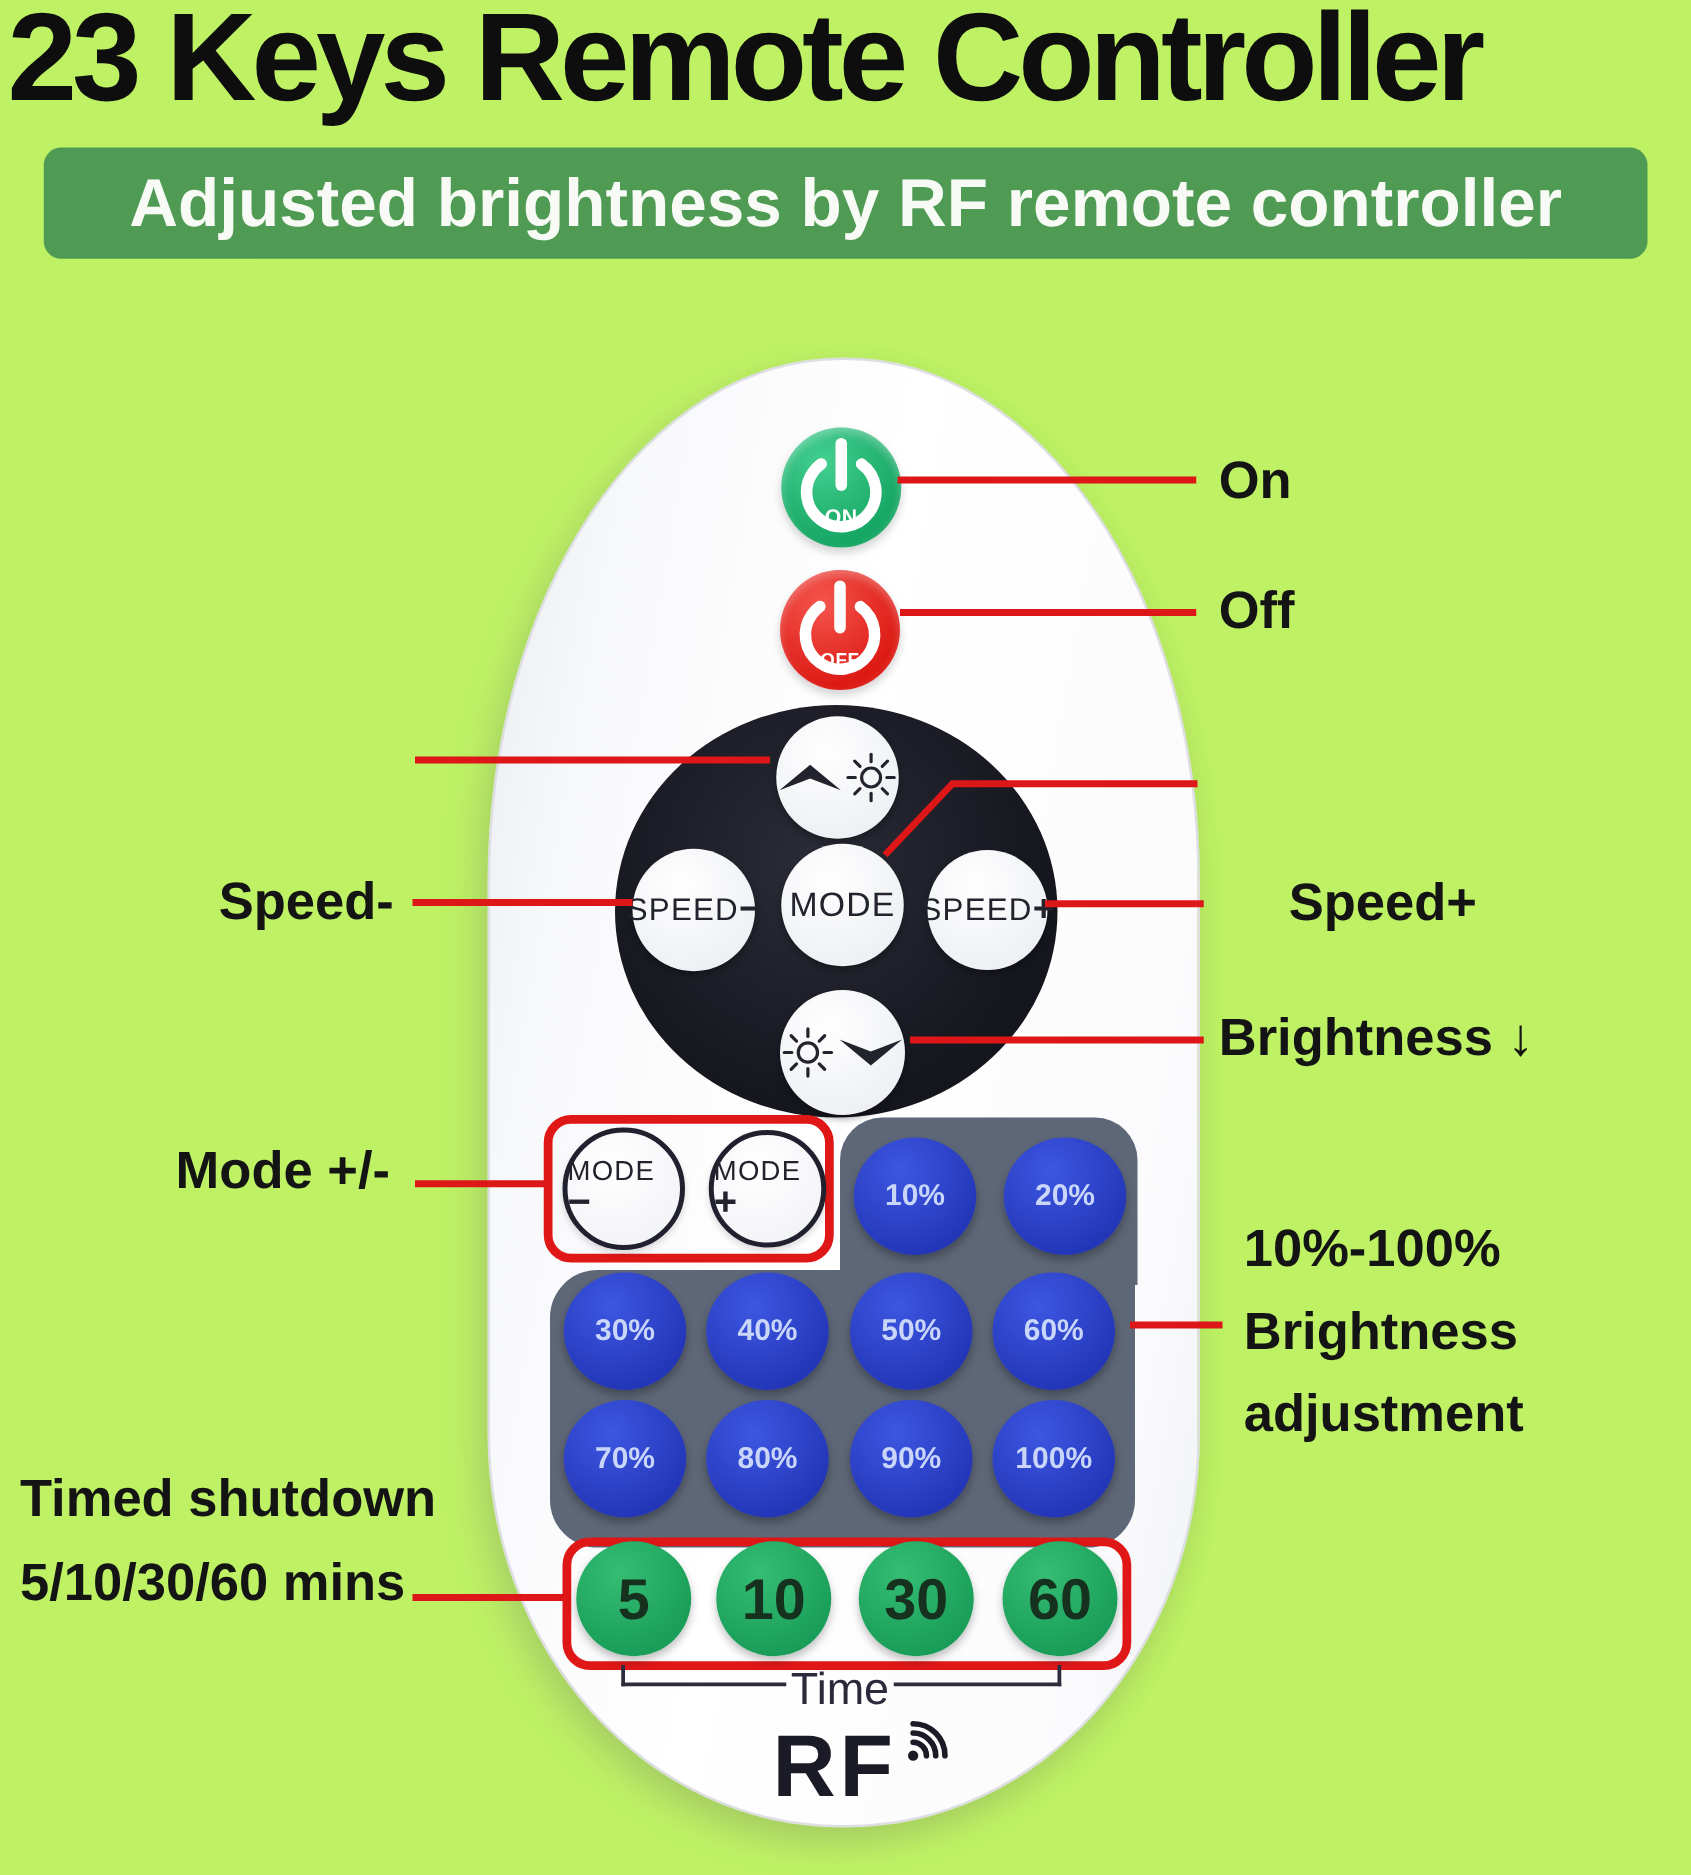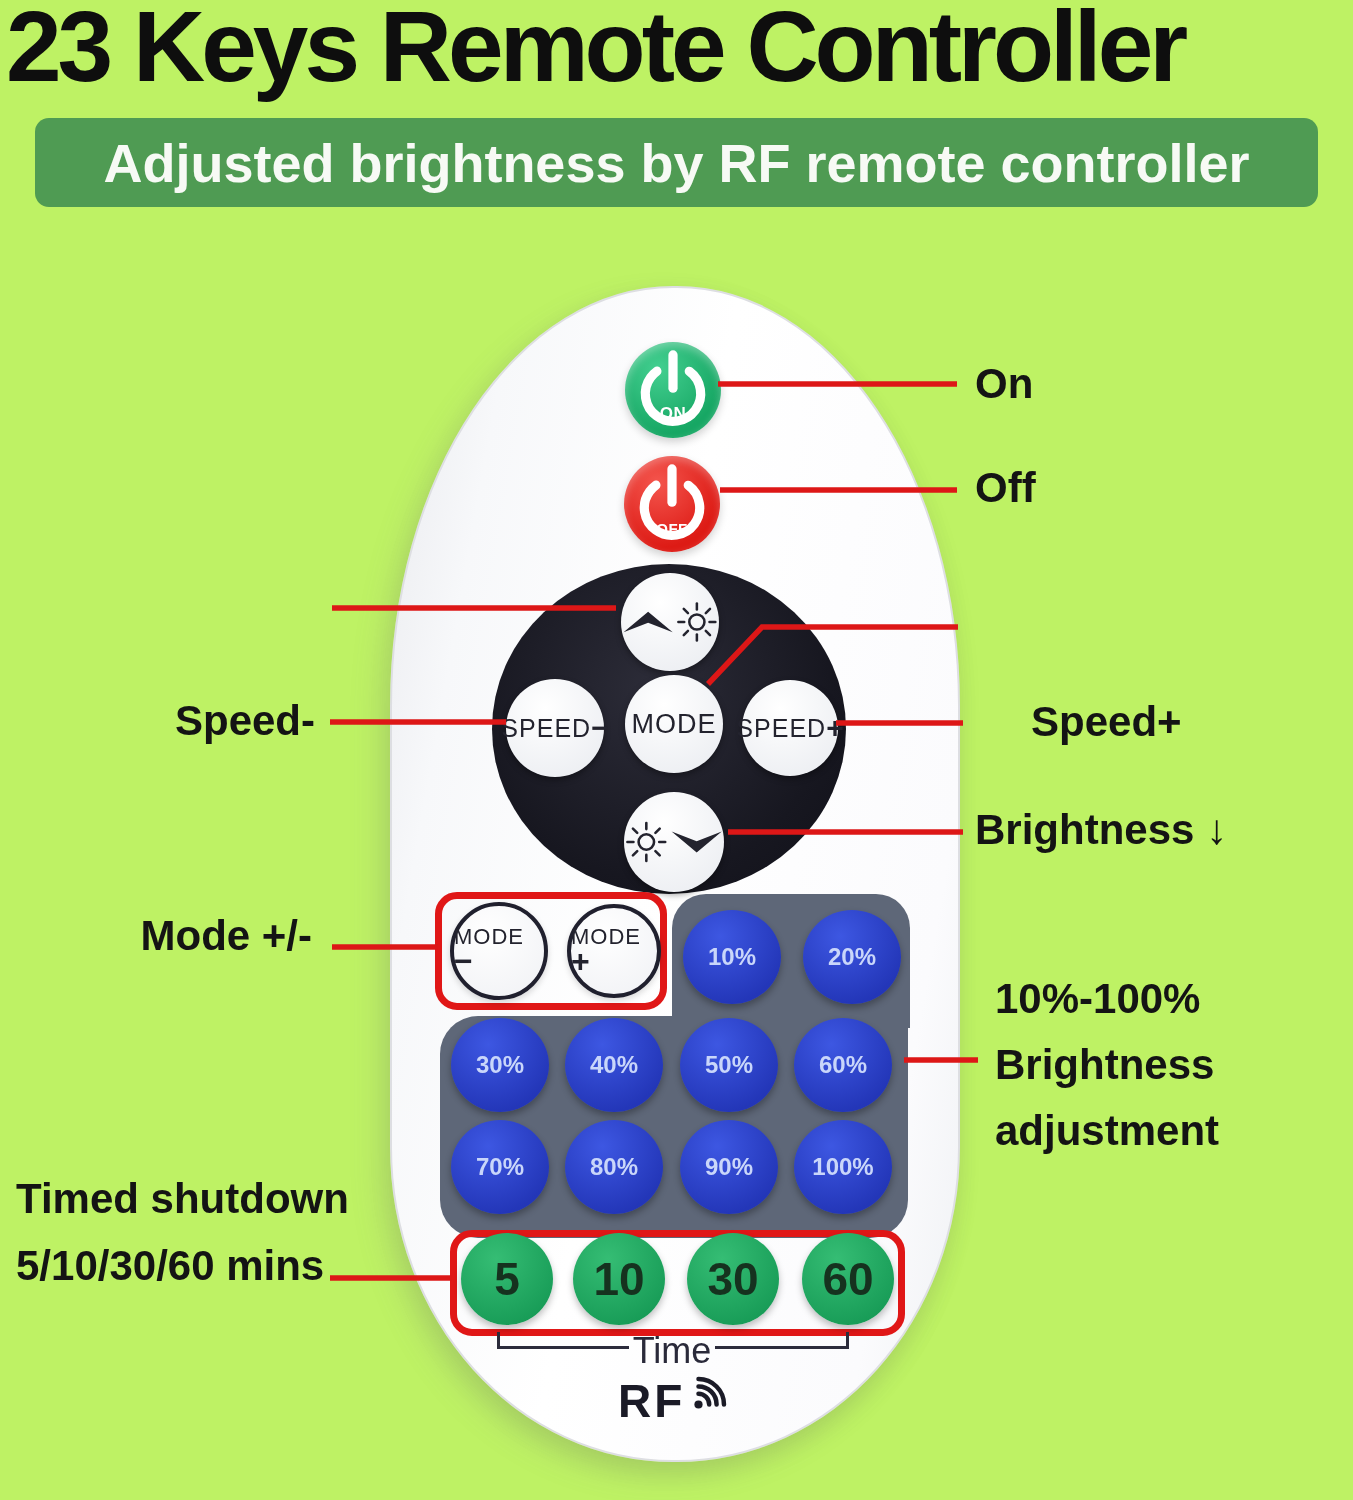--- a/index.html
+++ b/index.html
@@ -67,21 +67,21 @@
              background:radial-gradient(circle at 38% 28%,#35bd74,#189c57 78%);
              display:flex;align-items:center;justify-content:center;
              box-shadow:0 4px 7px rgba(0,0,0,.25);}
   .green-btn span{color:#16321f;font-size:46px;font-weight:600;}
 
   
   .bracket{position:absolute;background:#2c2c3c;}
   #time-label{position:absolute;left:205px;top:1042px;width:150px;text-align:center;
               font-size:36px;color:#2a2a3a;}
   #rf-wrap{position:absolute;left:226px;top:1090px;display:flex;align-items:flex-start;}
-  #rf-text{font-size:46px;font-weight:bold;color:#1b1b27;letter-spacing:3px;line-height:1;}
+  #rf-text{font-size:70px;font-weight:bold;color:#1b1b27;letter-spacing:3px;line-height:1;}
 
   
   .lbl{position:absolute;font-weight:bold;font-size:42px;color:#141414;white-space:nowrap;line-height:1.15;}
   .lbl.rt{text-align:right;}
   #lbl-percent{line-height:66px;}
   #lbl-timed{line-height:67px;}
 
   #lines{position:absolute;left:0;top:0;z-index:6;pointer-events:none;}
   #remote *{z-index:2;}
 </style>

